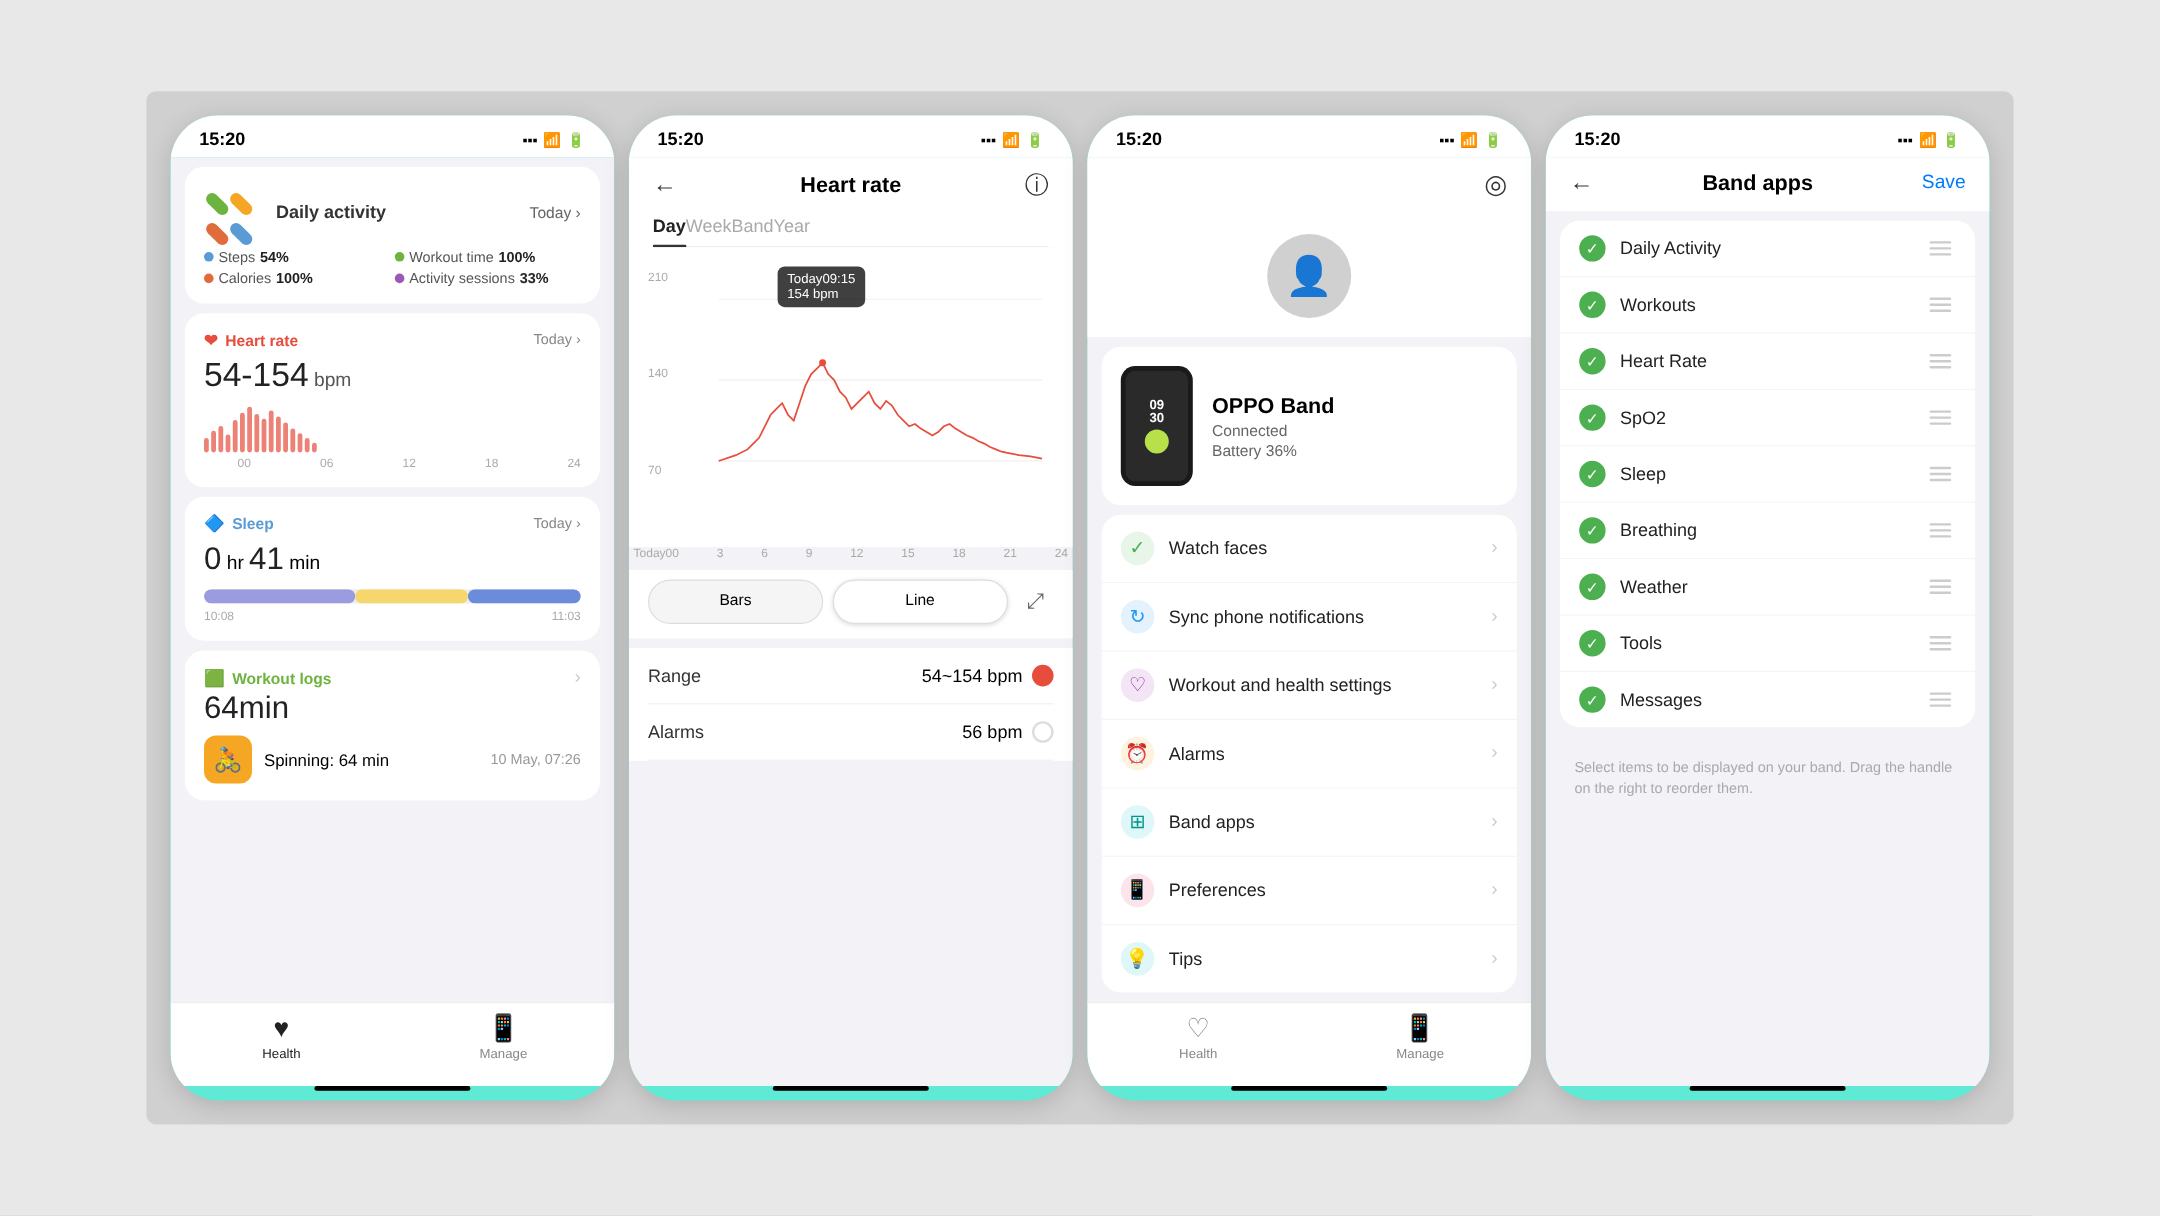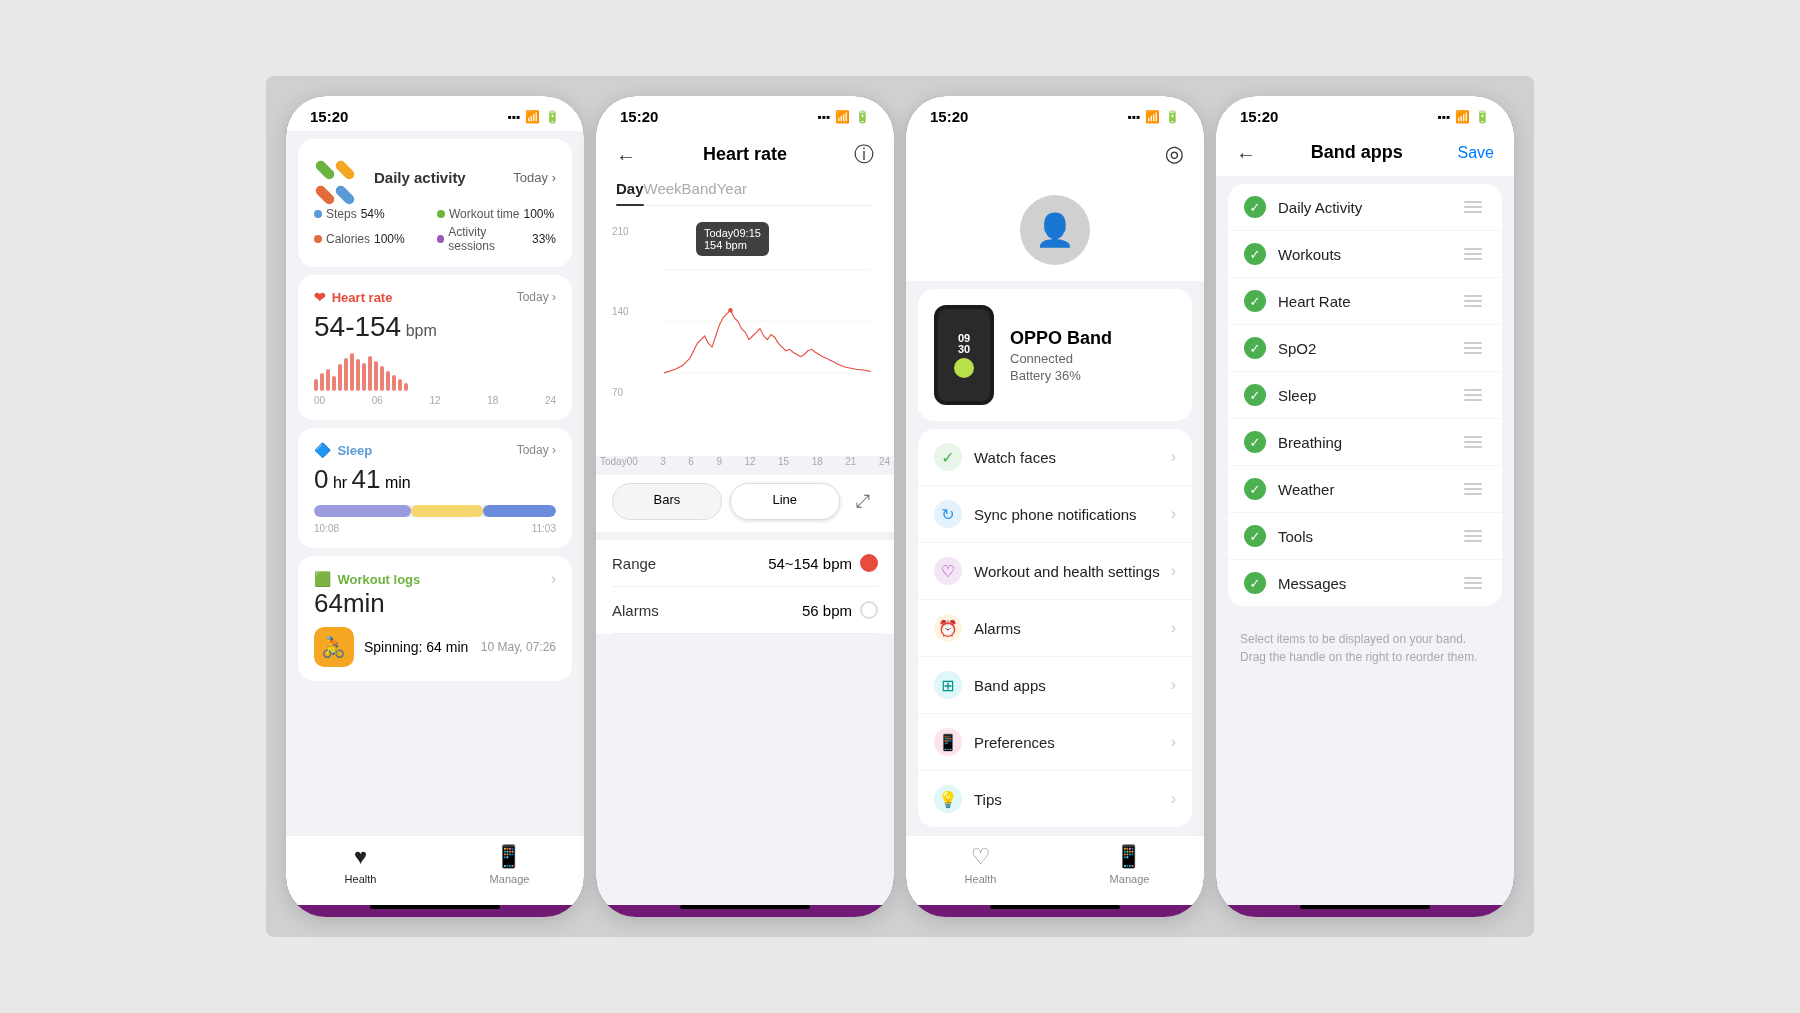--- a/index.html
+++ b/index.html
@@ -12,23 +12,23 @@
       font-family: -apple-system, BlinkMacSystemFont, 'Segoe UI', sans-serif;
     }
     .screens-container {
       display: flex;
       gap: 12px;
       padding: 20px;
       background: #d0d0d0;
       border-radius: 8px;
     }
     .phone-screen {
-      width: 298px;
+      width: 370px;
       min-height: 820px;
-      background: #701a75;
+      background: #5eead4;
       border-radius: 40px;
       overflow: hidden;
       box-shadow: 0 4px 20px rgba(0,0,0,0.15);
       display: flex;
       flex-direction: column;
       position: relative;
     }
     
     .status-bar {
       display: flex;
@@ -108,21 +108,21 @@
     }
     .stat-dot {
       width: 8px;
       height: 8px;
       border-radius: 50%;
     }
     .dot-blue { background: #5b9bd5; }
     .dot-orange { background: #e06b3b; }
     .dot-green { background: #6db33f; }
     .dot-purple { background: #9b59b6; }
-    .stat-val { font-weight: 400; color: #222; }
+    .stat-val { font-weight: 700; color: #222; }
 
     .card {
       background: white;
       border-radius: 16px;
       margin: 8px 12px;
       padding: 14px 16px;
     }
     .card-header {
       display: flex;
       align-items: center;
@@ -156,20 +156,21 @@
       width: 4px;
       background: #e74c3c;
       border-radius: 2px;
       opacity: 0.7;
     }
     .chart-labels {
       display: flex;
       justify-content: space-between;
       font-size: 10px;
       color: #aaa;
+      margin-left: 28px;
     }
 
     .sleep-large { font-size: 26px; font-weight: 300; color: #222; }
     .sleep-bar-container {
       margin: 10px 0 6px;
       position: relative;
       height: 12px;
       background: #eee;
       border-radius: 6px;
       overflow: hidden;
@@ -282,21 +283,21 @@
       position: relative;
     }
     .tooltip-box {
       background: rgba(0,0,0,0.75);
       color: white;
       font-size: 11px;
       padding: 5px 8px;
       border-radius: 6px;
       position: absolute;
       top: 16px;
-      left: 100px;
+      left: 124px;
     }
     .hr-chart {
       width: 100%;
       height: 250px;
     }
     .chart-x-labels {
       display: flex;
       justify-content: space-between;
       font-size: 10px;
       color: #aaa;

